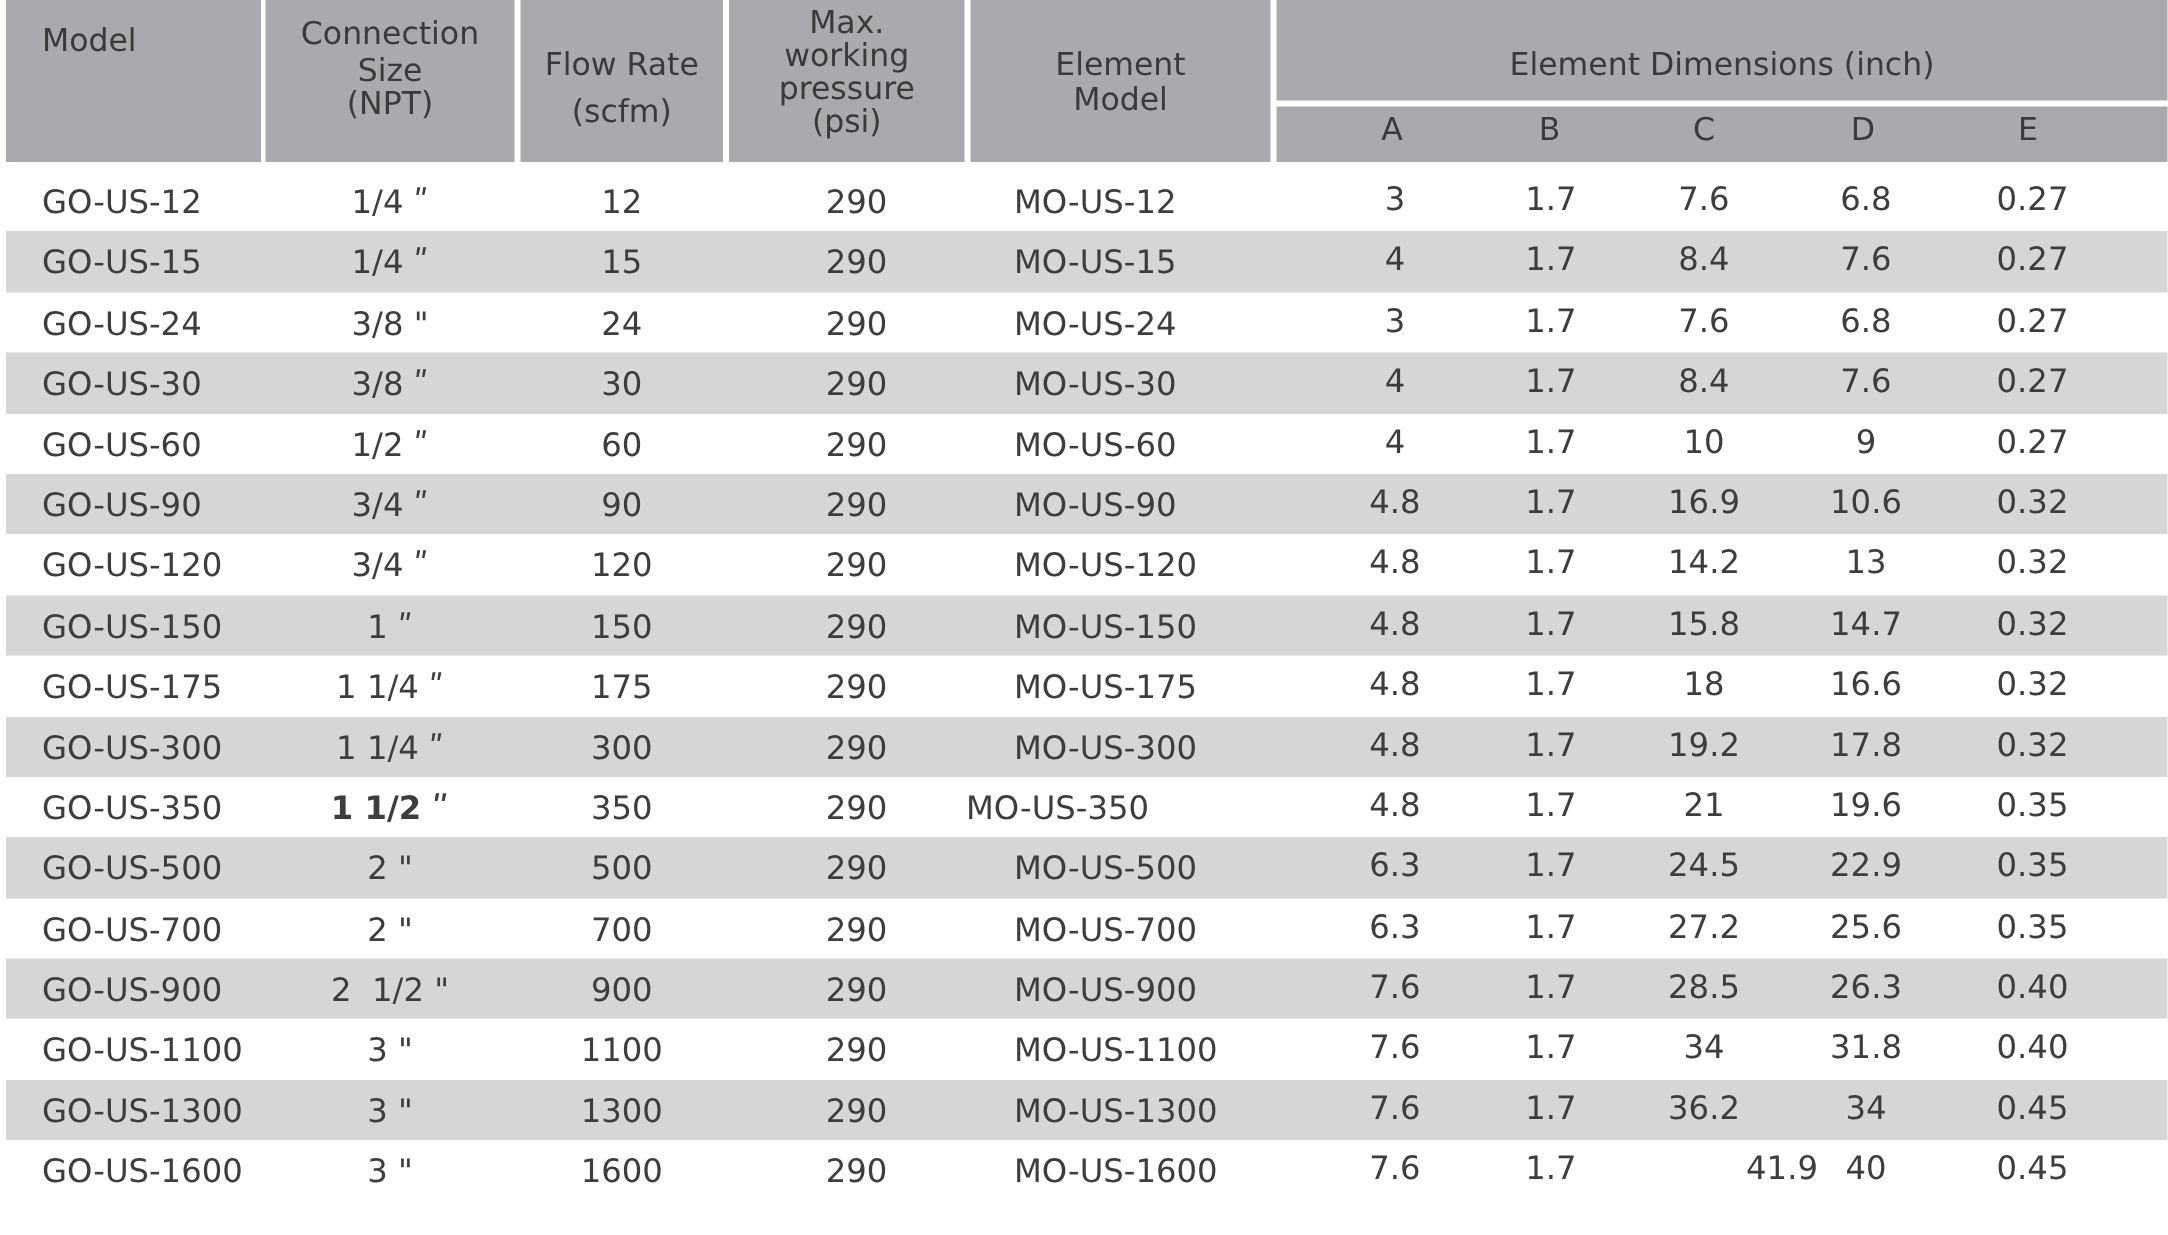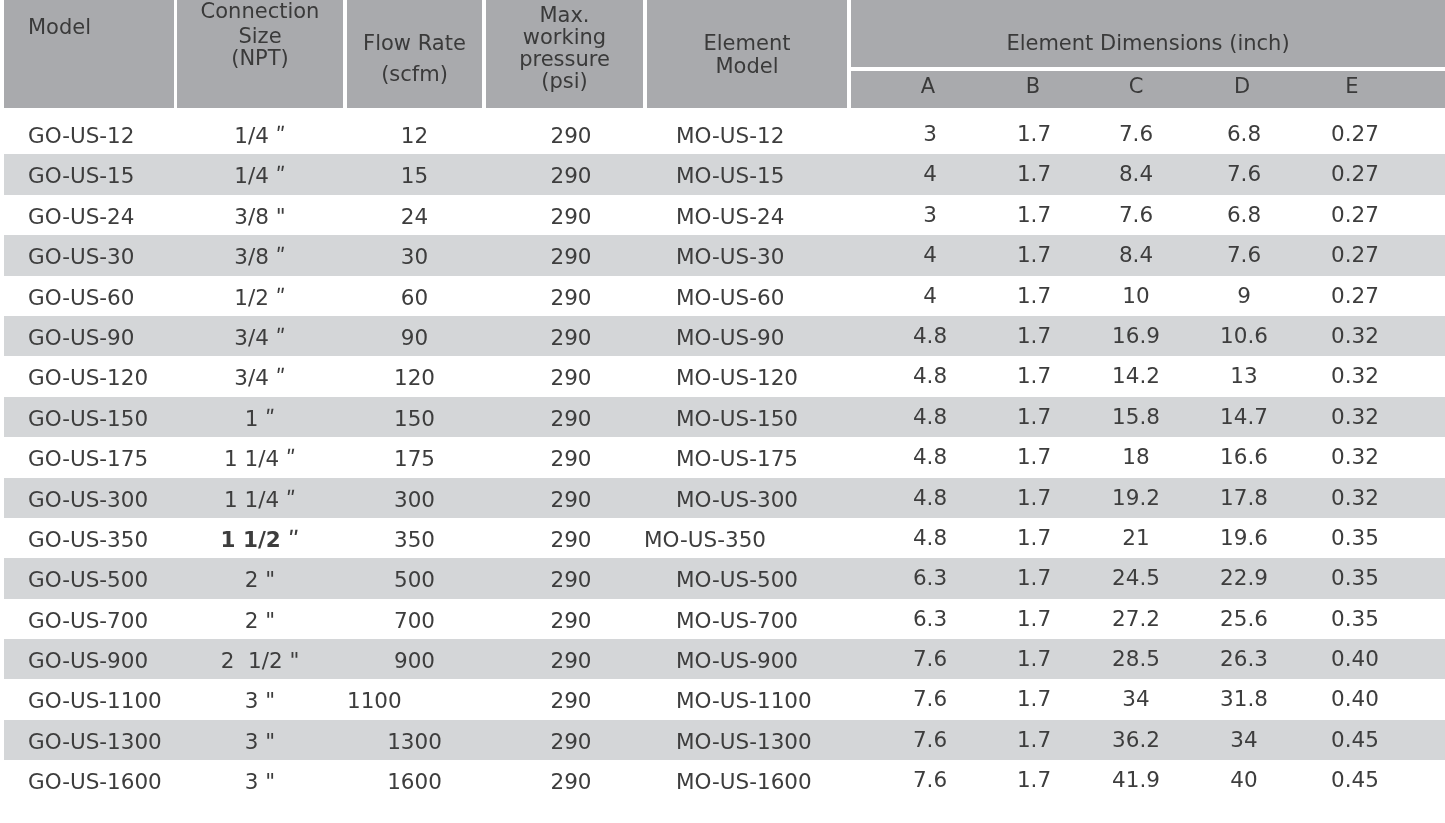--- a/index.html
+++ b/index.html
@@ -21,21 +21,21 @@
 </style>
 </head>
 <body>
 
 <div class="wrap">
 
   <div class="hdr-cell" style="left:4px; width:170px; text-align:left; padding-left:24px; padding-top:16px;">
     <span>Model</span>
   </div>
 
-  <div class="hdr-cell" style="left:177px; width:166px; ">
+  <div class="hdr-cell" style="left:177px; width:166px; padding-top:11px;">
     <span>Connection</span>
     <span style="margin-top:2px;">Size</span>
     <span style="margin-top:-1px;">(NPT)</span>
   </div>
 
   <div class="hdr-cell" style="left:347px; width:135px; padding-top:32px;">
     <span>Flow Rate</span>
     <span style="margin-top:8px;">(scfm)</span>
   </div>
 
@@ -226,21 +226,21 @@
         <div class="cell" style="left: 672px; width: 170px; text-align: left;">MO-US-900</div>
         <div class="cell dim" style="left: 876px; width: 100px; text-align: center;">7.6</div>
         <div class="cell dim" style="left: 980px; width: 100px; text-align: center;">1.7</div>
         <div class="cell dim" style="left: 1082px; width: 100px; text-align: center;">28.5</div>
         <div class="cell dim" style="left: 1190px; width: 100px; text-align: center;">26.3</div>
         <div class="cell dim" style="left: 1301px; width: 100px; text-align: center;">0.40</div>
       </div>
       <div class="row">
         <div class="cell" style="left: 28px; width: 150px; text-align: left;">GO-US-1100</div>
         <div class="cell" style="left: 177px; width: 166px; text-align: center;">3 "</div>
-        <div class="cell" style="left: 347px; width: 135px; ">1100</div>
+        <div class="cell" style="left: 347px; width: 135px; text-align: center;">1100</div>
         <div class="cell" style="left: 486px; width: 170px; text-align: center;">290</div>
         <div class="cell" style="left: 676px; width: 170px; text-align: left;">MO-US-1100</div>
         <div class="cell dim" style="left: 880px; width: 100px; text-align: center;">7.6</div>
         <div class="cell dim" style="left: 984px; width: 100px; text-align: center;">1.7</div>
         <div class="cell dim" style="left: 1086px; width: 100px; text-align: center;">34</div>
         <div class="cell dim" style="left: 1194px; width: 100px; text-align: center;">31.8</div>
         <div class="cell dim" style="left: 1305px; width: 100px; text-align: center;">0.40</div>
       </div>
       <div class="row alt">
         <div class="cell" style="left: 24px; width: 150px; text-align: left;">GO-US-1300</div>
@@ -255,18 +255,18 @@
         <div class="cell dim" style="left: 1301px; width: 100px; text-align: center;">0.45</div>
       </div>
       <div class="row">
         <div class="cell" style="left: 28px; width: 150px; text-align: left;">GO-US-1600</div>
         <div class="cell" style="left: 177px; width: 166px; text-align: center;">3 "</div>
         <div class="cell" style="left: 347px; width: 135px; text-align: center;">1600</div>
         <div class="cell" style="left: 486px; width: 170px; text-align: center;">290</div>
         <div class="cell" style="left: 676px; width: 170px; text-align: left;">MO-US-1600</div>
         <div class="cell dim" style="left: 880px; width: 100px; text-align: center;">7.6</div>
         <div class="cell dim" style="left: 984px; width: 100px; text-align: center;">1.7</div>
-        <div class="cell dim" style="left: 1086px; width: 100px; text-align: center;">41.9</div>
+        <div class="cell dim" style="left: 1138px; width: 100px; text-align: center;">41.9</div>
         <div class="cell dim" style="left: 1194px; width: 100px; text-align: center;">40</div>
         <div class="cell dim" style="left: 1305px; width: 100px; text-align: center;">0.45</div>
       </div>
     </div>
 </div>
 
 </body></html>

